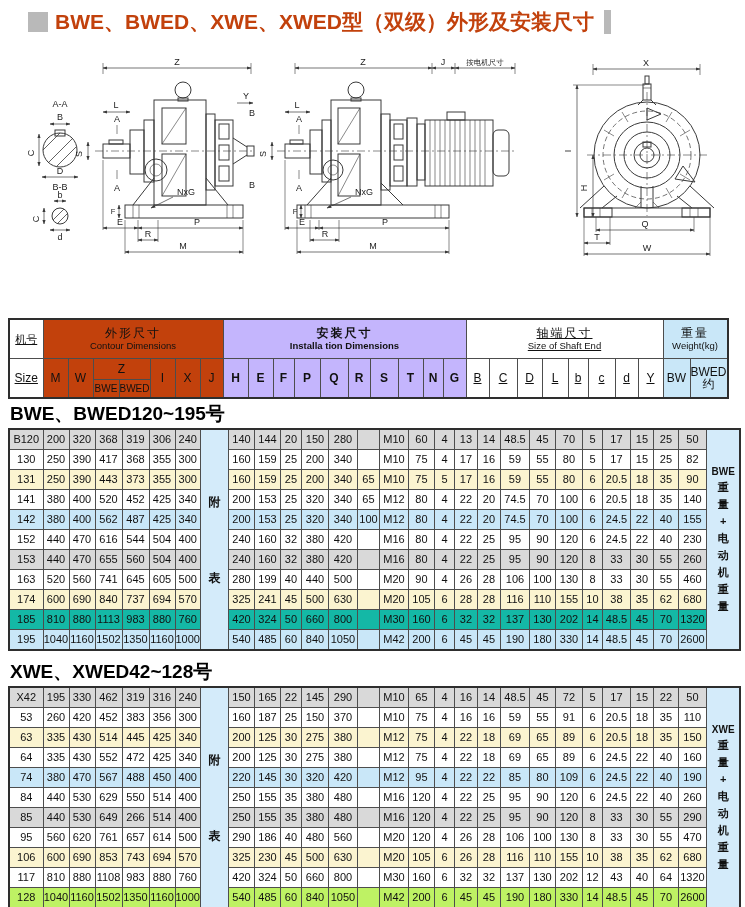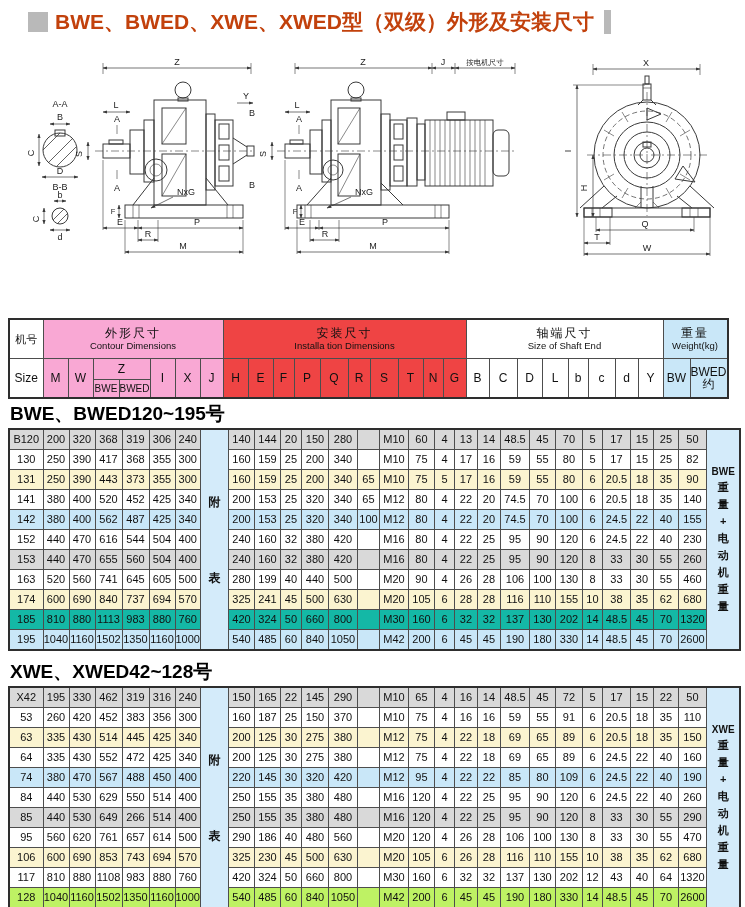--- a/index.html
+++ b/index.html
@@ -18,23 +18,23 @@
   .dsh{stroke:#3a3a3a;fill:none;stroke-width:.7;stroke-dasharray:5 3;}
   .hat{stroke:#3a3a3a;stroke-width:.8;}
   table.spec{border-collapse:collapse;table-layout:fixed;position:absolute;border:2px solid #2e2e2e;}
   table.spec td{border:1px solid #4d4d4d;text-align:center;vertical-align:middle;font-size:11px;padding:0;height:19px;line-height:1;}
   table.hdr td{height:auto;}
   tr.r1 td{height:38px;}
   tr.r2 td{height:20px;font-size:12px;}
   tr.r3 td{height:17px;font-size:10px;}
   .grp .cn{font-size:12px;letter-spacing:2px;}
   .grp .en{font-size:9.5px;margin-top:2px;}
-  .hg{background:#f9a8d4;}
-  .hc{background:#ef4444;}
-  .hw{background:#ffffff;}
+  .hg{background:#c2410c;}
+  .hc{background:#c4b5fd;font-weight:bold;}
+  .hw{background:#ffffff;text-decoration:underline;}
   .hb{background:#c9e7f8;}
   td.bwed{font-size:9.5px;line-height:1.1;}
   td.sepcol{background:#d4ebfa;}
   td.sepcol div{font-size:12px;font-weight:bold;line-height:1;}
   td.sepcol .gap{height:64px;}
   td.notecol{background:#d4ebfa;font-weight:bold;}
   td.notecol div{font-size:11px;line-height:1.55;}
   td.notecol div.lat{font-size:10px;}
   .sect{position:absolute;font-size:19px;font-weight:bold;color:#000;white-space:nowrap;}
 </style>

